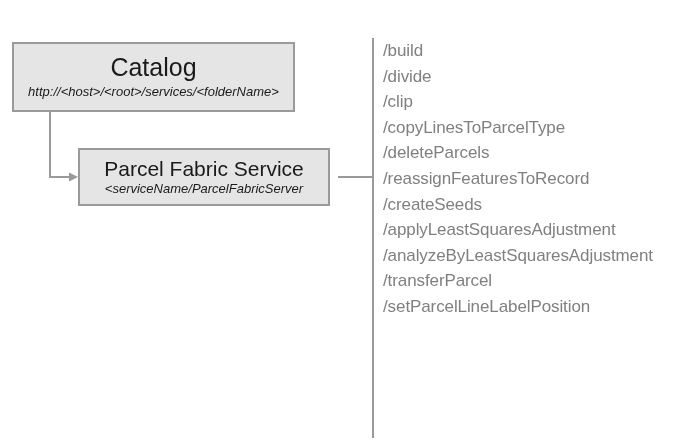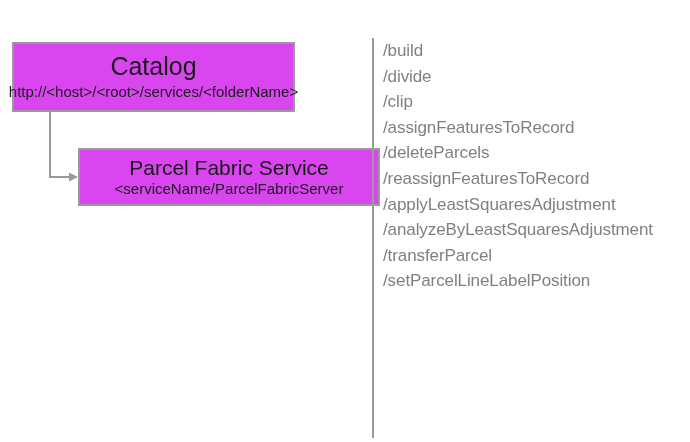--- a/index.html
+++ b/index.html
@@ -17,55 +17,56 @@
   #diagram {
     position: relative;
     width: 690px;
     height: 442px;
   }
 
   
   .node {
     position: absolute;
     box-sizing: border-box;
-    background: #d946ef;
+    background: #e5e5e5;
     border: 2px solid #9a9a9a;
     display: flex;
     flex-direction: column;
     align-items: center;
     justify-content: center;
     text-align: center;
   }
   .node-title {
     color: #1a1a1a;
     line-height: 1.1;
     white-space: nowrap;
   }
   .node-sub {
     color: #1a1a1a;
-    font-size: 15px;
+    font-size: 13px;
     line-height: 1.2;
     white-space: nowrap;
+    font-style: italic;
   }
 
   #catalog-node {
     left: 12px;
     top: 42px;
     width: 283px;
     height: 70px;
   }
   #catalog-node .node-title {
     font-size: 25px;
     margin-bottom: 2px;
   }
 
   #service-node {
     left: 78px;
     top: 148px;
-    width: 302px;
+    width: 252px;
     height: 58px;
   }
   #service-node .node-title {
     font-size: 21px;
     margin-bottom: 1px;
   }
 
   
   #connectors {
     position: absolute;
@@ -116,22 +117,23 @@
 
   <div class="node" id="service-node">
     <div class="node-title">Parcel Fabric Service</div>
     <div class="node-sub">&lt;serviceName/ParcelFabricServer</div>
   </div>
 
   <div id="operations-panel">
       <div class="op-item">/build</div>
       <div class="op-item">/divide</div>
       <div class="op-item">/clip</div>
-      <div class="op-item">/assignFeaturesToRecord</div>
+      <div class="op-item">/copyLinesToParcelType</div>
       <div class="op-item">/deleteParcels</div>
       <div class="op-item">/reassignFeaturesToRecord</div>
+      <div class="op-item">/createSeeds</div>
       <div class="op-item">/applyLeastSquaresAdjustment</div>
       <div class="op-item">/analyzeByLeastSquaresAdjustment</div>
       <div class="op-item">/transferParcel</div>
       <div class="op-item">/setParcelLineLabelPosition</div>
     </div>
 
 </div>
 
 </body></html>

